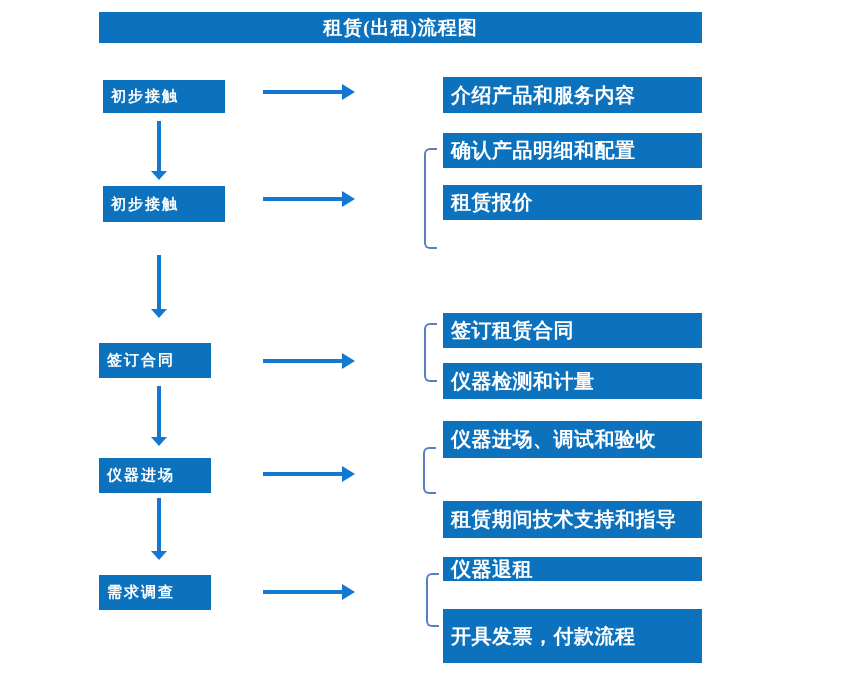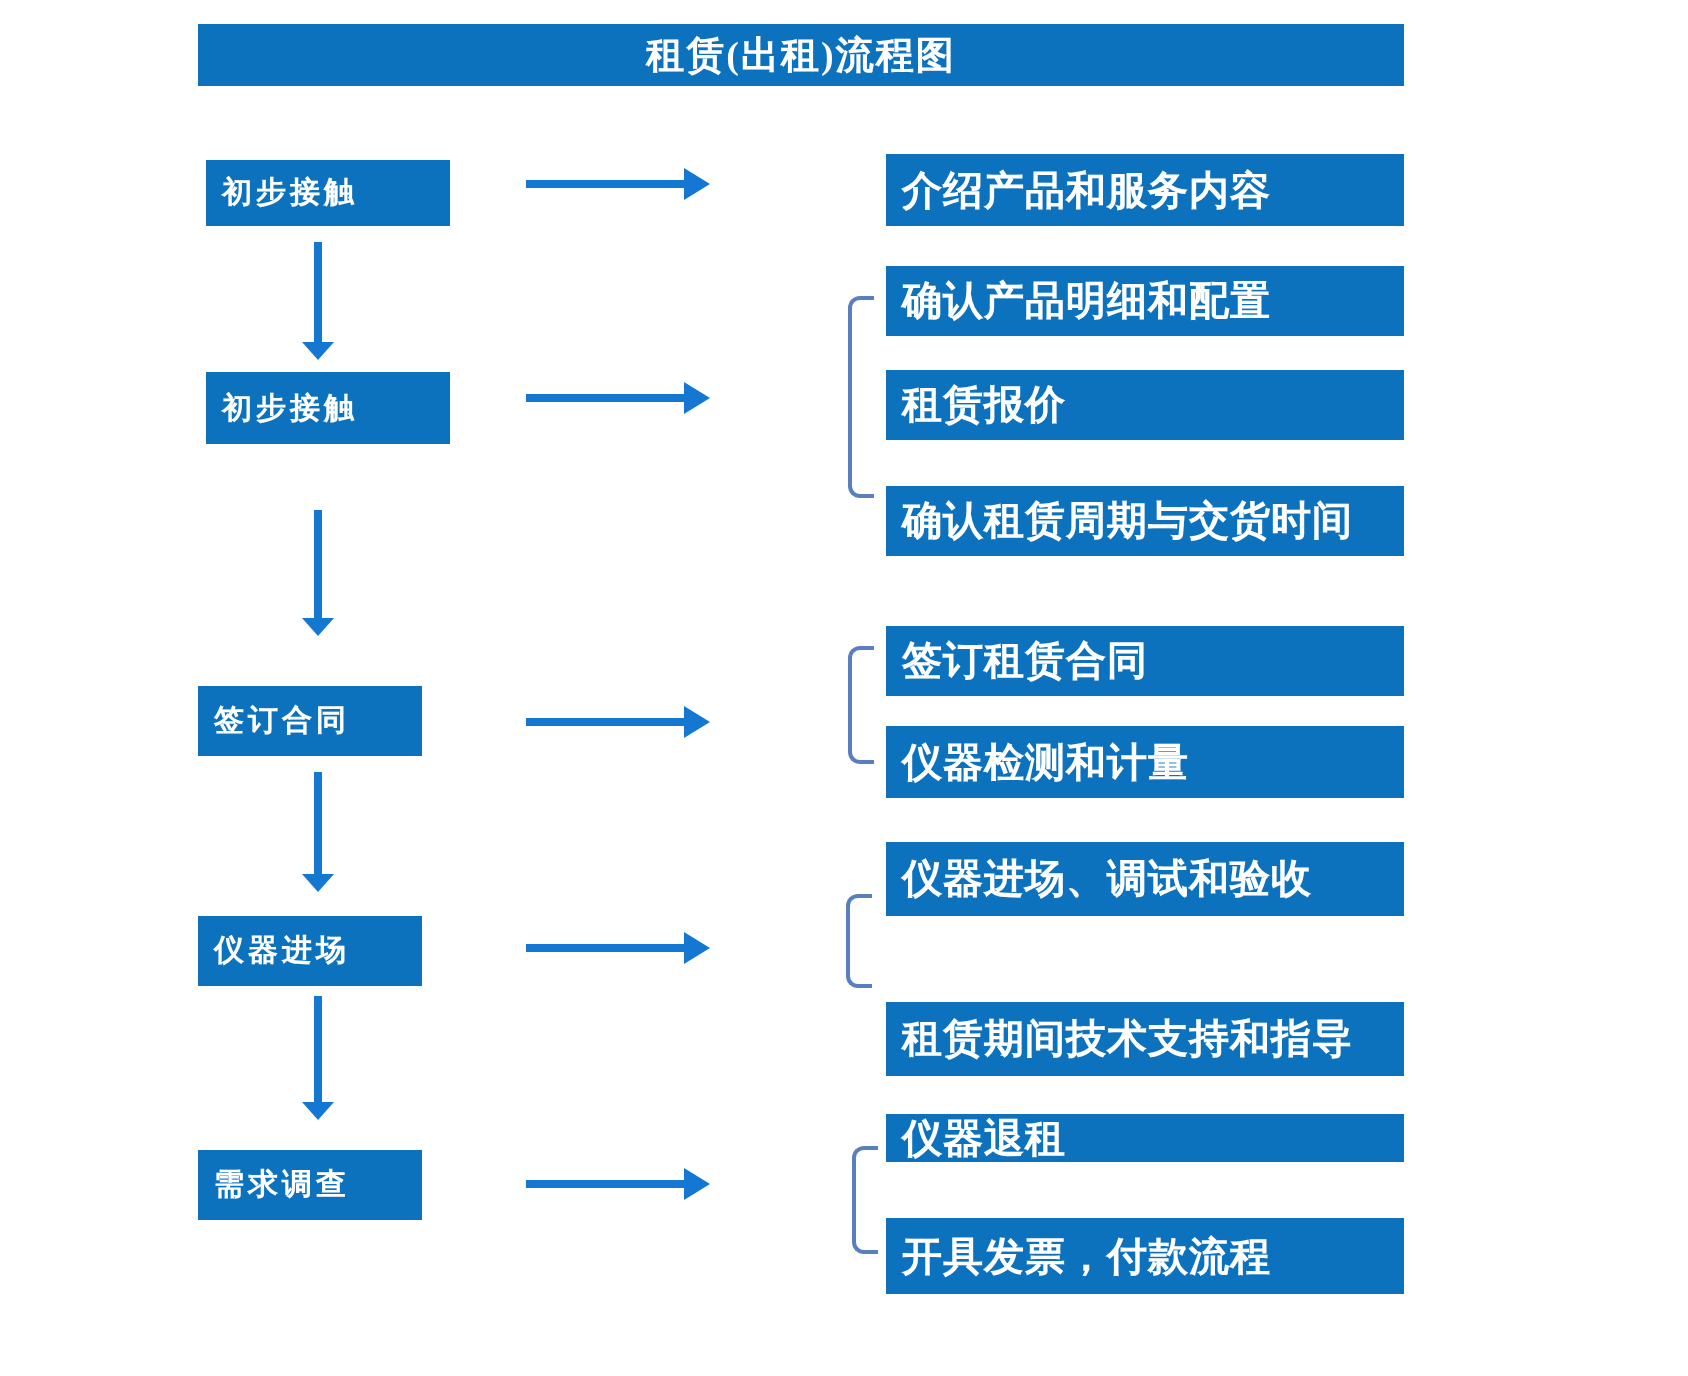--- a/index.html
+++ b/index.html
@@ -37,21 +37,21 @@
 
   .r1{left:443px;top:77px;width:259px;height:36px}
   .r2{left:443px;top:133px;width:259px;height:35px}
   .r3{left:443px;top:185px;width:259px;height:35px}
   .r4{left:443px;top:243px;width:259px;height:35px}
   .r5{left:443px;top:313px;width:259px;height:35px}
   .r6{left:443px;top:363px;width:259px;height:36px}
   .r7{left:443px;top:421px;width:259px;height:37px}
   .r8{left:443px;top:501px;width:259px;height:37px}
   .r9{left:443px;top:557px;width:259px;height:24px}
-  .r10{left:443px;top:609px;width:259px;height:38px}
+  .r10{left:443px;top:609px;width:259px;height:54px}
 
   .ha{position:absolute;left:263px;width:92px;height:16px;}
   .ha .shaft{position:absolute;left:0;top:6px;width:79px;height:4px;background:var(--arrow-blue);}
   .ha .head{position:absolute;left:79px;top:0;width:0;height:0;
     border-left:13px solid var(--arrow-blue);
     border-top:8px solid transparent;border-bottom:8px solid transparent;}
   .ha1{top:84px}.ha2{top:191px}.ha3{top:353px}.ha4{top:466px}.ha5{top:584px}
 
   .va{position:absolute;left:151px;width:16px;}
   .va .shaft{position:absolute;left:6px;top:0;width:4px;background:var(--arrow-blue);}
@@ -123,21 +123,20 @@
   </div>
 
   <div class="bracket b2"></div>
   <div class="bracket b3"></div>
   <div class="bracket b4"></div>
   <div class="bracket b5"></div>
 
   <div class="box rbox r1">介绍产品和服务内容</div>
   <div class="box rbox r2">确认产品明细和配置</div>
   <div class="box rbox r3">租赁报价</div>
-  <div class="box rbox r4">确认租赁周期与交货时间</div>
   <div class="box rbox r5">签订租赁合同</div>
   <div class="box rbox r6">仪器检测和计量</div>
   <div class="box rbox r7">仪器进场、调试和验收</div>
   <div class="box rbox r8">租赁期间技术支持和指导</div>
   <div class="box rbox r9">仪器退租</div>
   <div class="box rbox r10">开具发票，付款流程</div>
 
 </div>
 
 </body></html>

